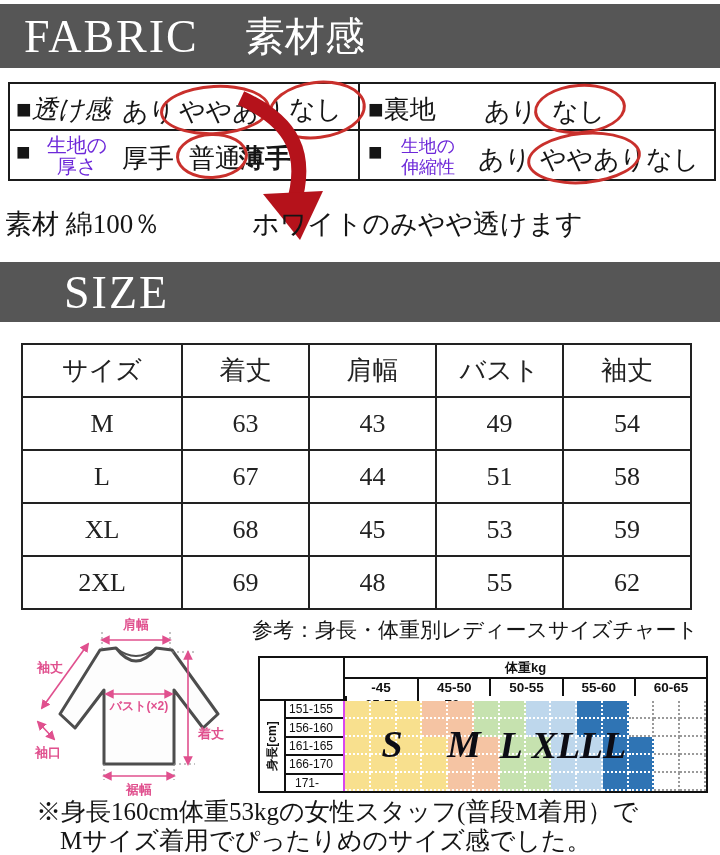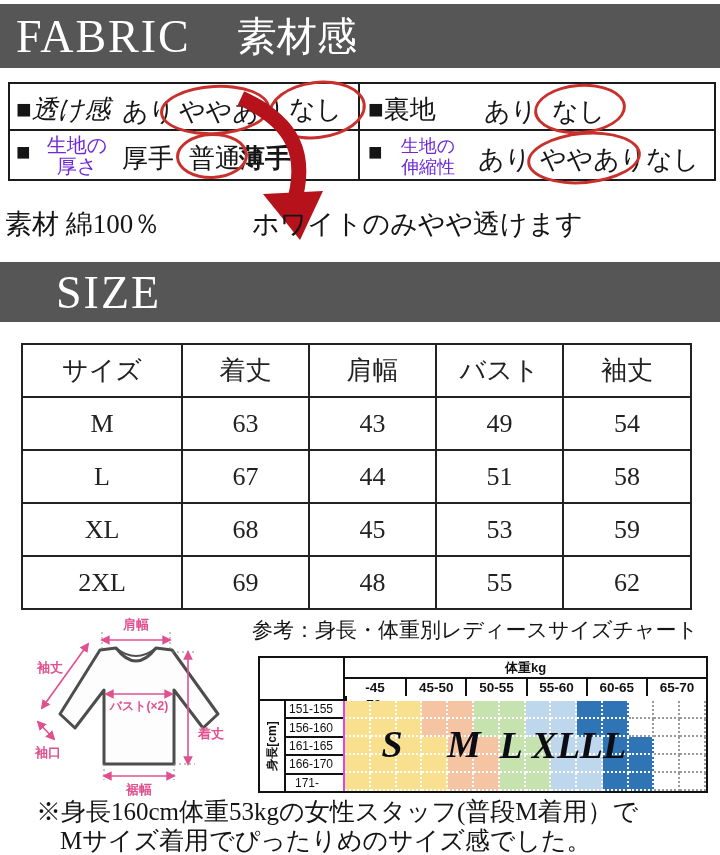--- a/index.html
+++ b/index.html
@@ -4,21 +4,21 @@
 <style>
   html,body{margin:0;padding:0;background:#fff;}
   #page{position:relative;width:720px;height:855px;background:#fff;overflow:hidden;
         font-family:"Liberation Serif","DejaVu Serif",serif;color:#111;}
 
   
   .bar{position:absolute;left:0;width:720px;background:var(--header_bg);color:#fff;
        display:flex;align-items:center;}
   #bar-fabric{top:4px;height:64px;}
   #bar-size{top:262px;height:60px;padding-left:40px;}
-  .bar .en{font-size:46px;margin-left:16px;letter-spacing:2px;text-align:right;}
+  .bar .en{font-size:46px;margin-left:24px;letter-spacing:2px;text-align:right;}
   .bar .ja{font-size:40px;margin-left:46px;}
 
   
   .ftable{position:absolute;background:#fff;border:2px solid #1b1b1b;}
   #ftable-left{left:8px;top:82px;width:350px;height:95px;}
   #ftable-right{left:358px;top:82px;width:354px;height:95px;}
   .ftable .rowline{position:absolute;left:0;right:0;top:45px;border-top:2px solid #1b1b1b;}
   .fopt{position:absolute;font-size:26px;white-space:nowrap;color:#151515;}
   .flabel2{position:absolute;text-align:center;line-height:21px;color:#6d28d9;}
   .flabel2 div{white-space:nowrap;}
@@ -38,21 +38,21 @@
   #ref-caption{position:absolute;left:252px;top:616px;font-size:21px;white-space:nowrap;color:#151515;}
   #ref-table{position:absolute;left:258px;top:656px;width:450px;height:137px;
              border:2px solid #111;box-sizing:border-box;background:#fff;
              font-family:"Liberation Sans","DejaVu Sans",sans-serif;}
   #rt-corner{position:absolute;left:0;top:0;width:85px;height:43px;box-sizing:border-box;
              border-right:2px solid #111;border-bottom:2px solid #111;}
   #rt-weight-header{position:absolute;left:85px;top:0;right:0;height:21px;box-sizing:border-box;
              border-bottom:2px solid #111;font-weight:700;font-size:13px;
              display:flex;align-items:center;justify-content:center;}
   #rt-collabels{position:absolute;left:85px;top:21px;right:0;height:36px;box-sizing:border-box;
-             border-bottom:2px solid #111;display:grid;grid-template-columns:repeat(6,1fr);}
+             border-bottom:2px solid #111;display:grid;grid-template-columns:repeat(5,1fr);}
   #rt-collabels span{display:flex;align-items:center;justify-content:center;
              font-weight:700;font-size:13.5px;box-sizing:border-box;border-left:2px solid #111;}
   #rt-collabels span:first-child{border-left:none;}
   #rt-side{position:absolute;left:0;top:43px;width:26px;bottom:0;box-sizing:border-box;
              border-right:2px solid #111;}
   #rt-side span{position:absolute;left:50%;top:50%;transform:translate(-50%,-50%) rotate(-90deg);
              font-weight:700;font-size:12px;white-space:nowrap;}
   #rt-heights{position:absolute;left:26px;top:43px;width:59px;bottom:0;box-sizing:border-box;
              border-right:2px solid #d946ef;display:flex;flex-direction:column;}
   #rt-heights div{flex:1;display:flex;align-items:center;padding-left:3px;

